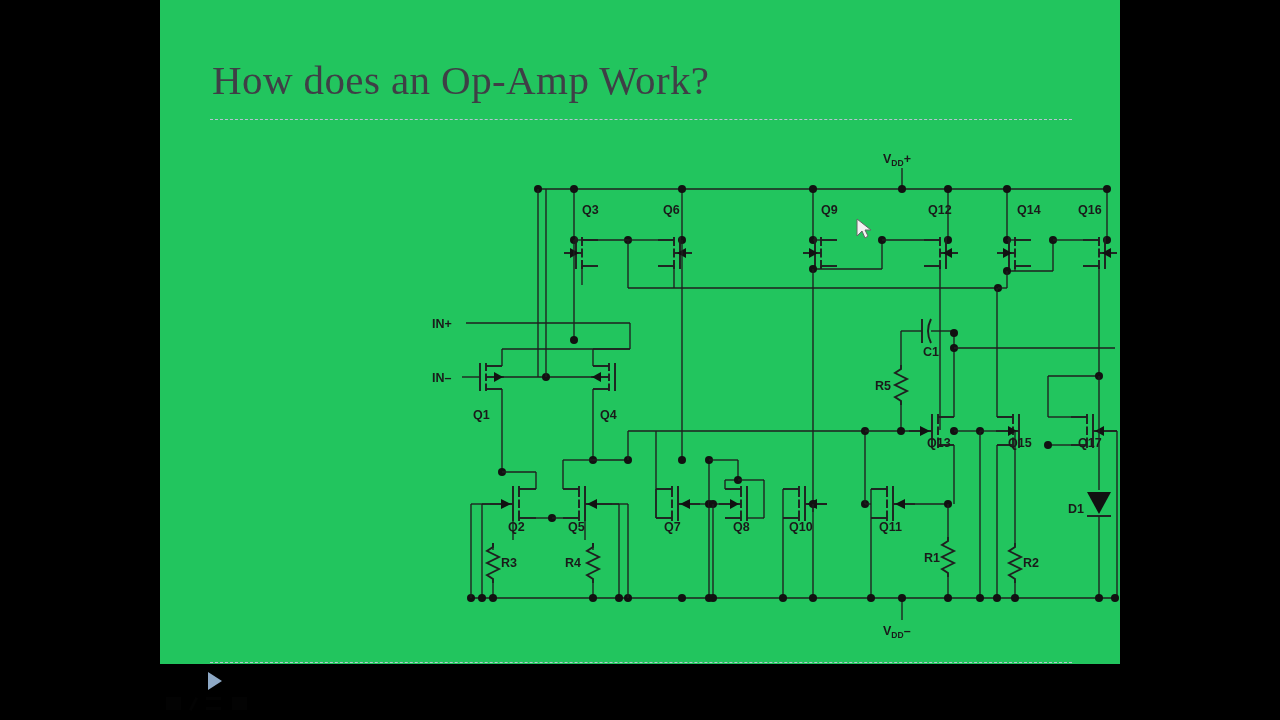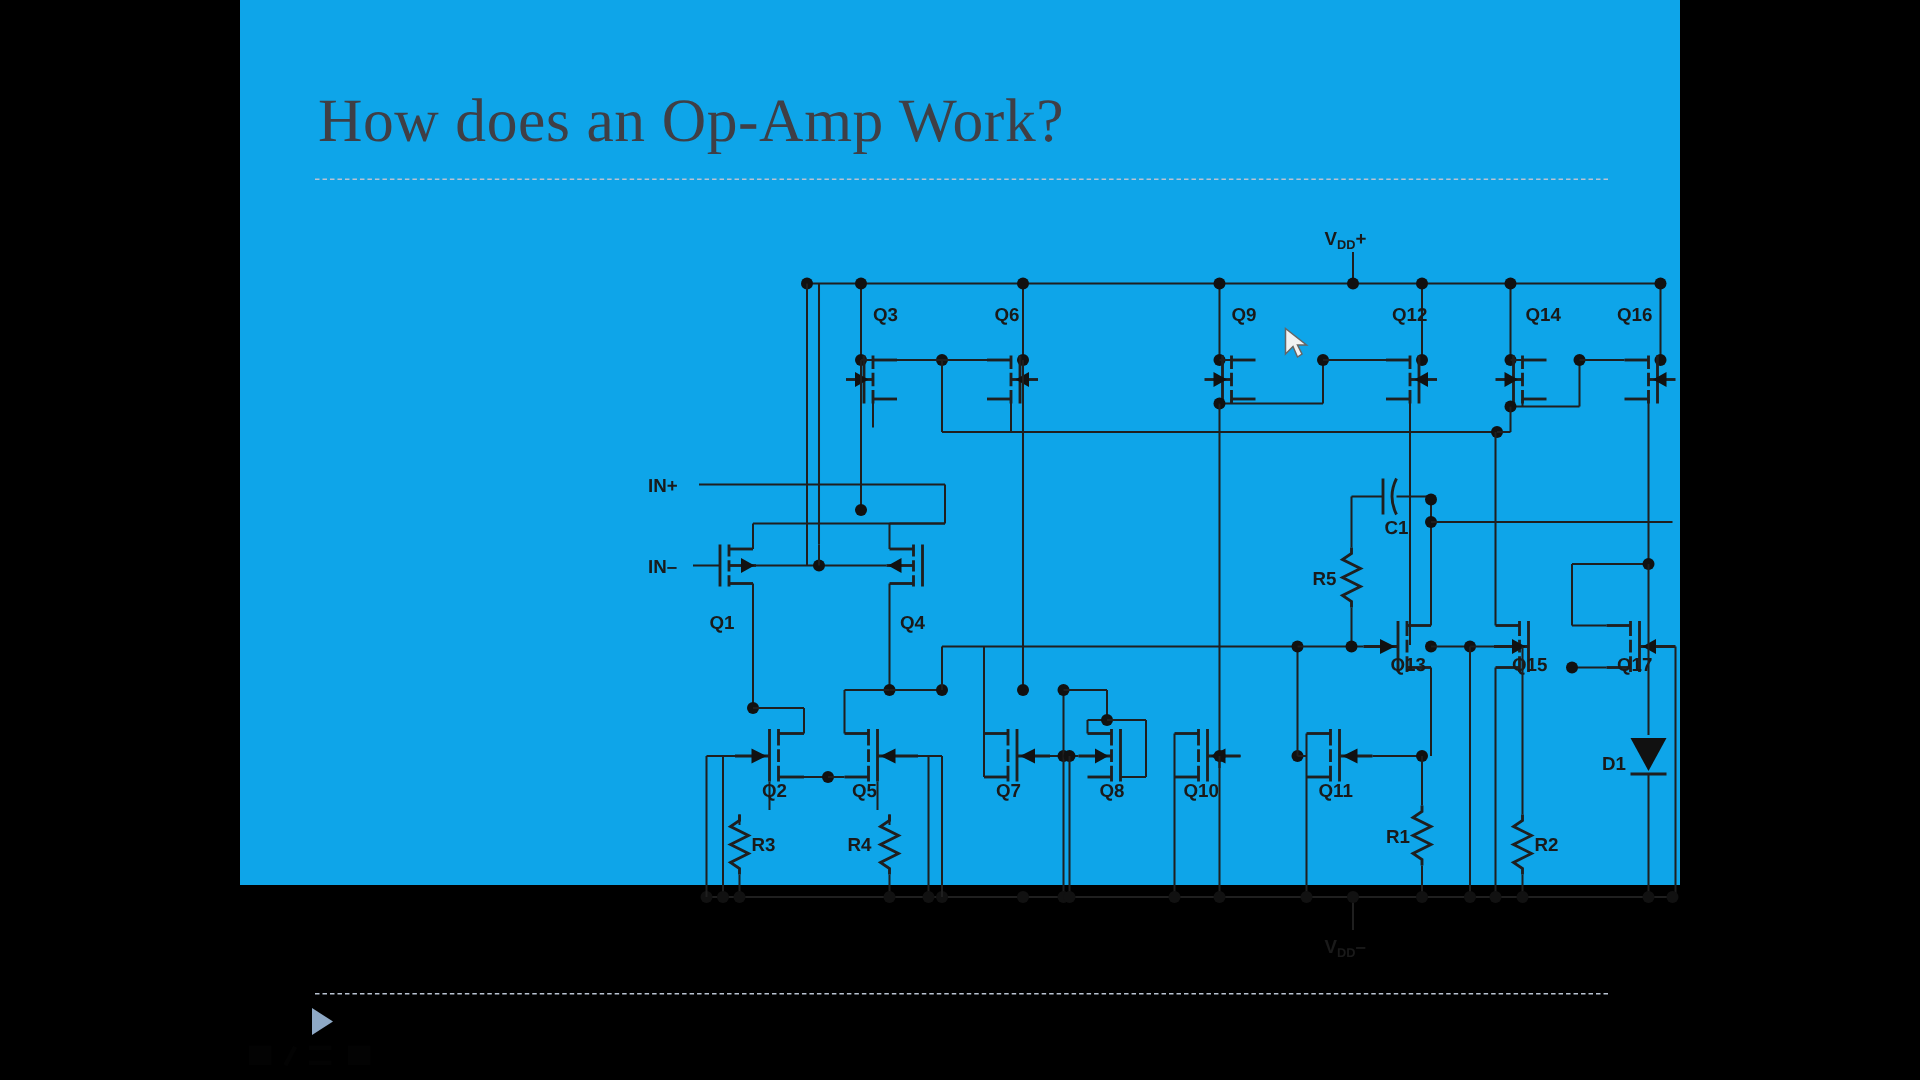--- a/index.html
+++ b/index.html
@@ -1,19 +1,19 @@
 <!DOCTYPE html>
 <html><head>
 <meta charset="utf-8">
 <style>
   html,body{margin:0;padding:0;background:#000;}
   body{width:1280px;height:720px;overflow:hidden;
        font-family:"Liberation Sans",sans-serif;}
   #stage{position:relative;width:1280px;height:720px;background:#000;}
-  #slide{position:absolute;left:160px;top:0;width:960px;height:590px;background:#0ea5e9;}
+  #slide{position:absolute;left:160px;top:0;width:960px;height:664px;background:#22c55e;}
   #title{position:absolute;left:52px;top:56px;font-family:"Liberation Serif",serif;
          font-size:41px;color:#3f3f46;letter-spacing:.4px;white-space:nowrap;}
   #title-rule{position:absolute;left:50px;top:119px;width:862px;height:0;
               border-top:1px dashed #b9c3d2;}
   #foot-rule{position:absolute;left:50px;top:662px;width:862px;height:0;
              border-top:1px dashed #b9c3d2;}
   #bullet{position:absolute;left:48px;top:672px;width:0;height:0;
           border-left:14px solid #8ea9c6;border-top:9px solid transparent;
           border-bottom:9px solid transparent;}
   #toolbar{position:absolute;left:6px;top:697px;display:flex;gap:11px;opacity:.07;}

